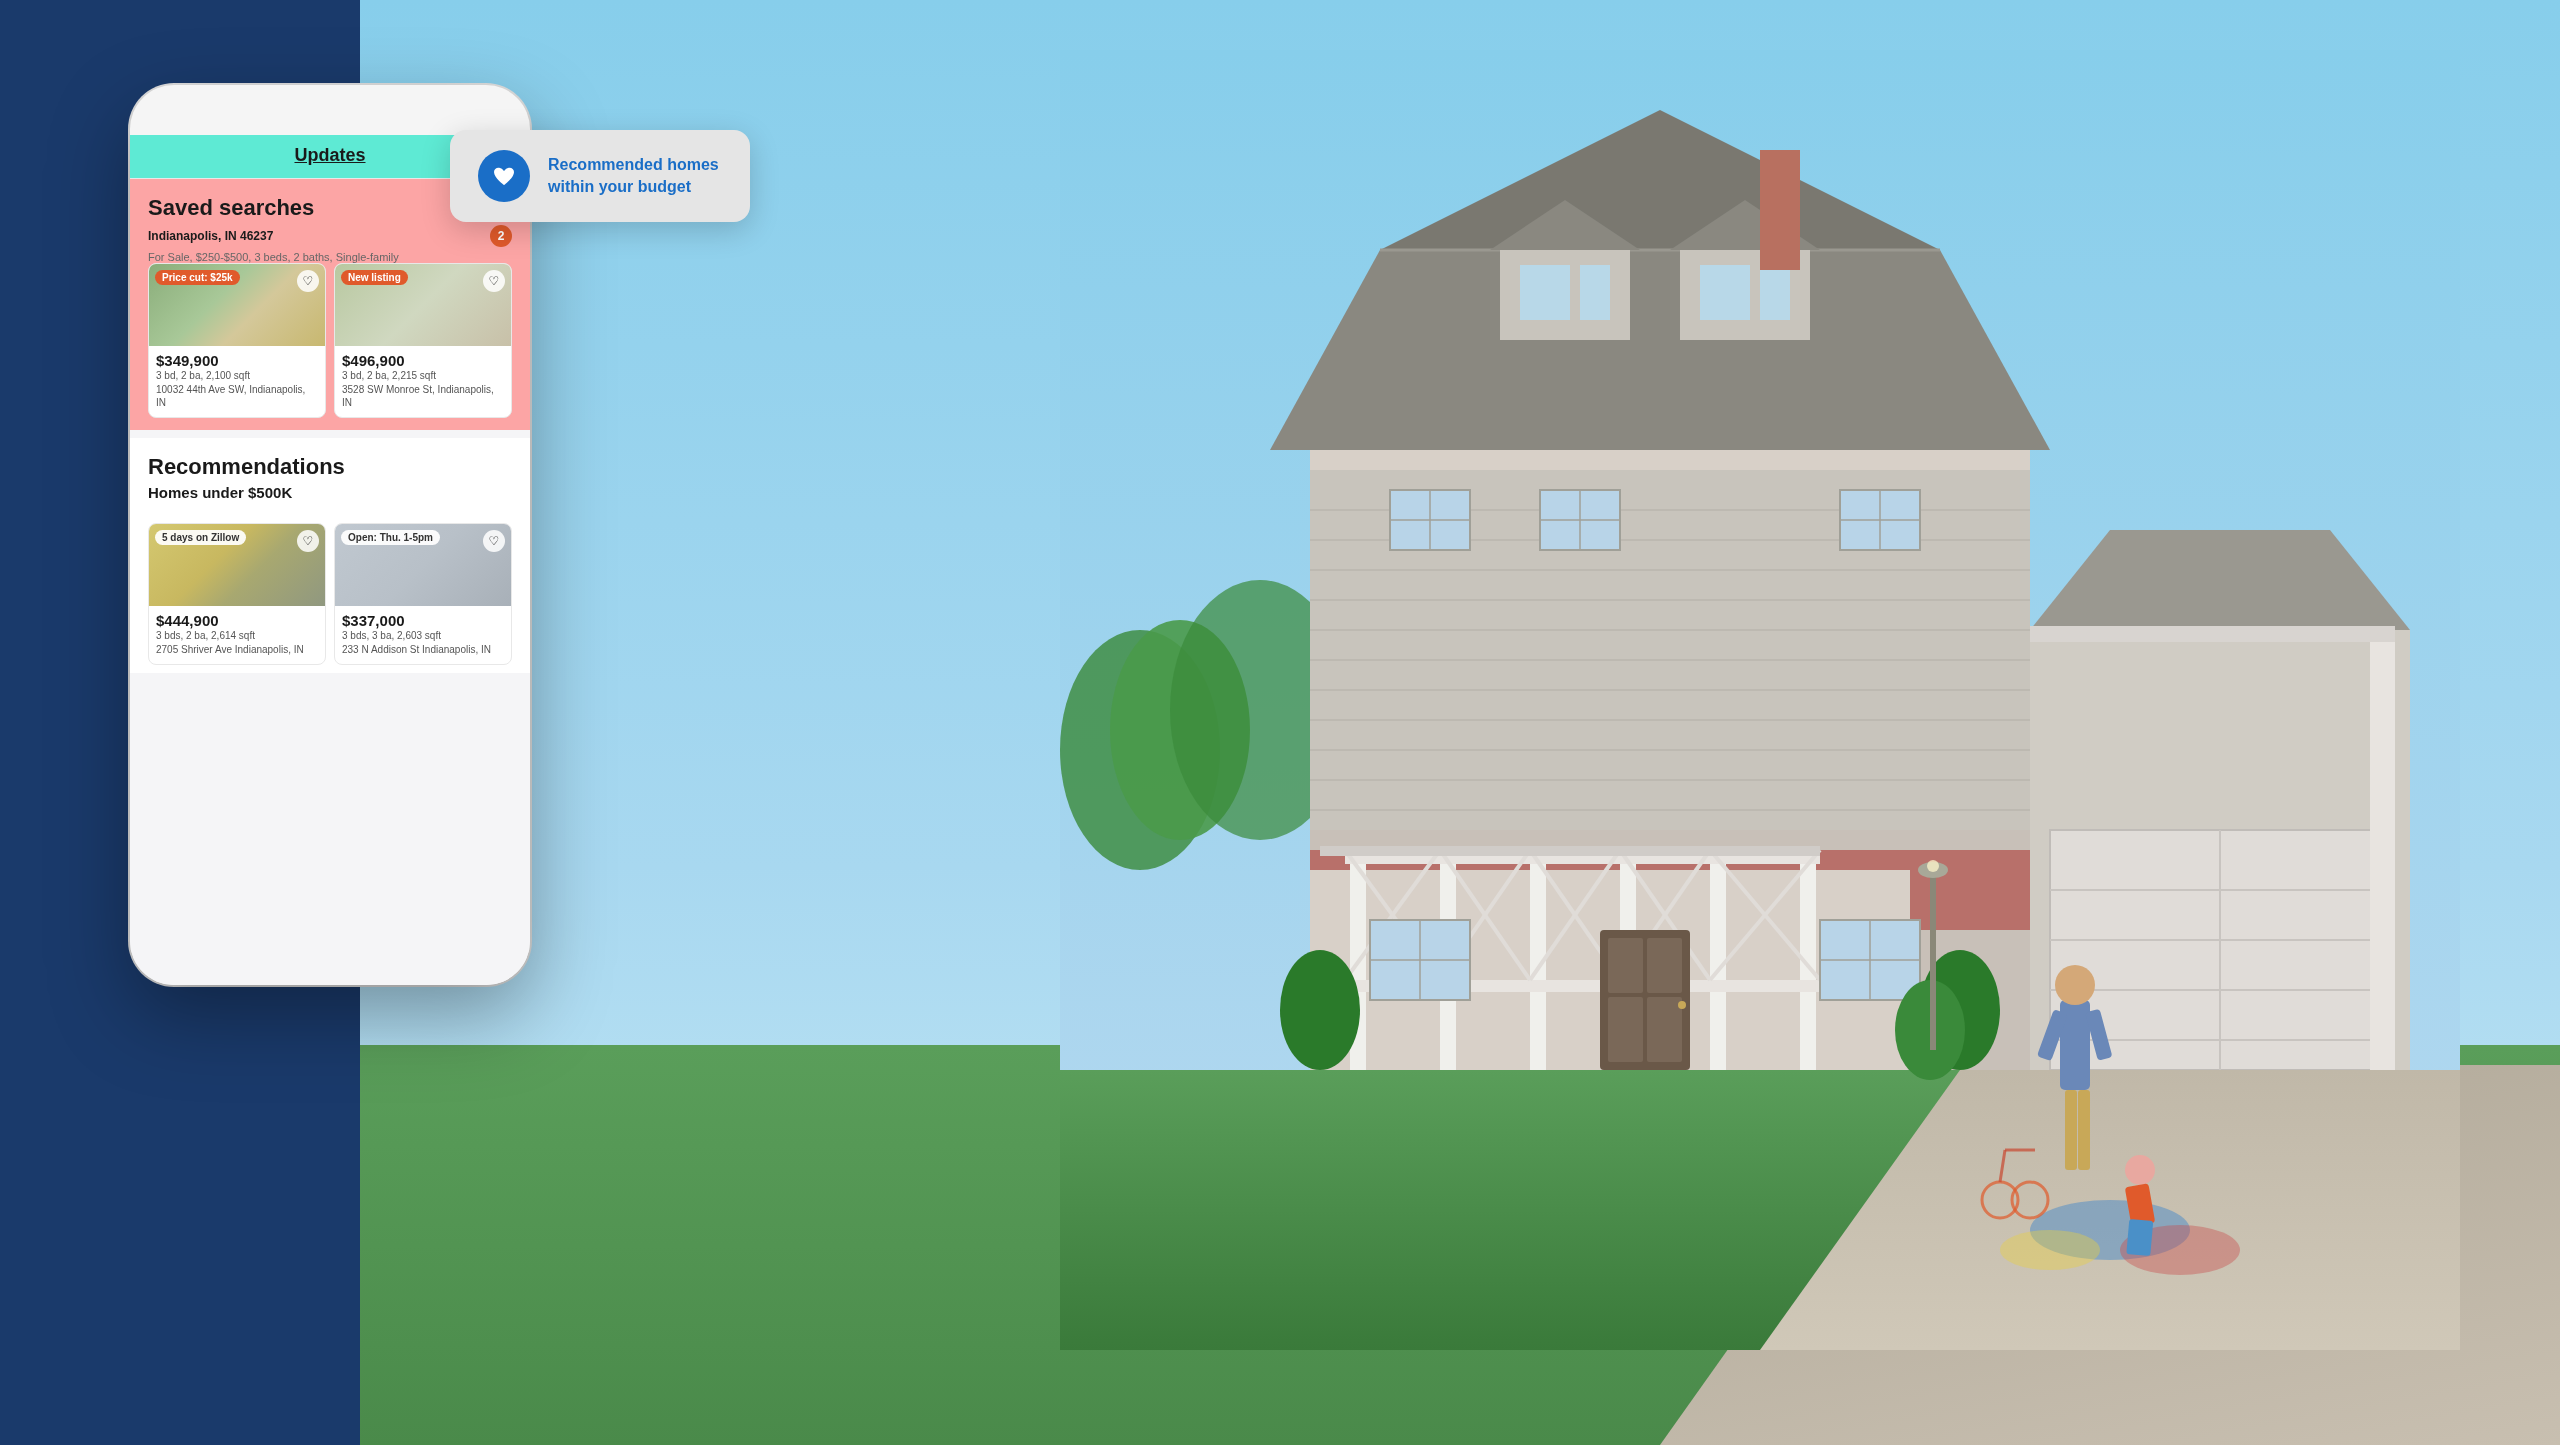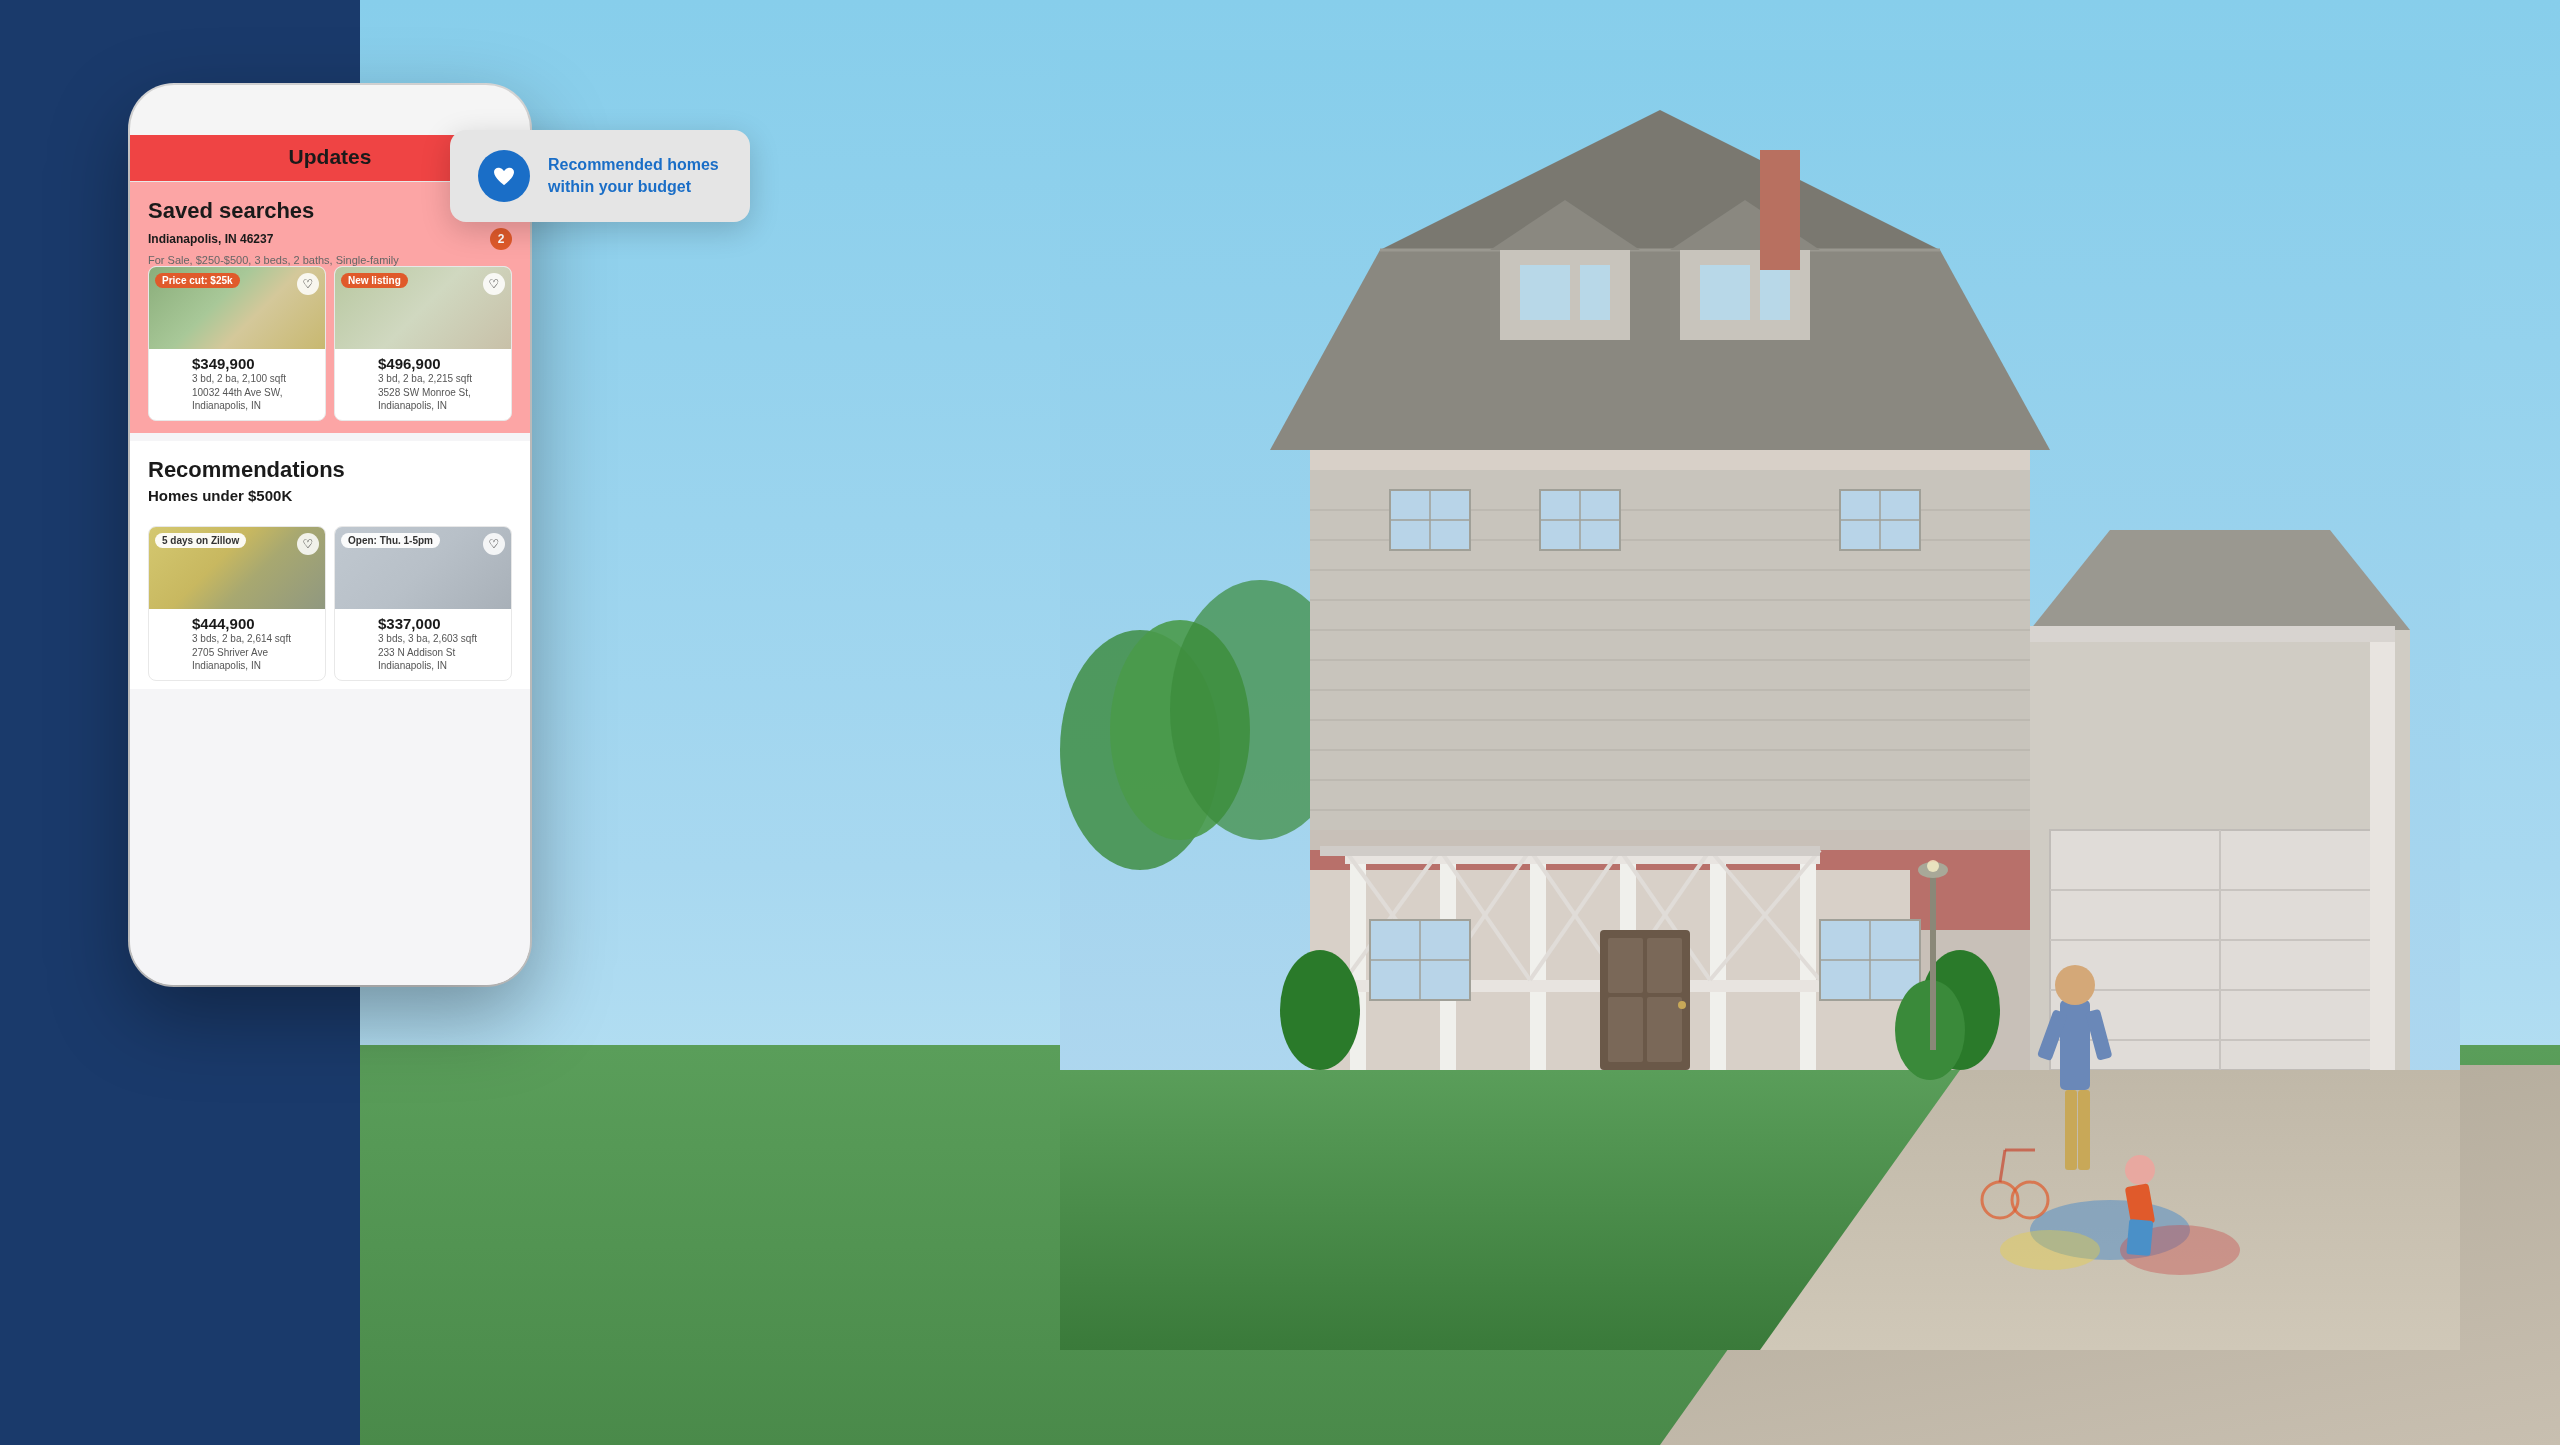--- a/index.html
+++ b/index.html
@@ -99,27 +99,28 @@
       position: absolute;
       top: 50px;
       left: 0;
       right: 0;
       bottom: 0;
       background: #f5f5f7;
       overflow: hidden;
     }
 
     .phone-header {
-      background: #ef4444;
+      background: #5eead4;
       padding: 10px 20px 12px;
       text-align: center;
       font-weight: 700;
-      font-size: 21px;
+      font-size: 18px;
       color: #1a1a1a;
       border-bottom: 1px solid #e8e8e8;
+      text-decoration: underline;
     }
 
     .phone-content {
       overflow: hidden;
       height: calc(100% - 46px);
     }
 
     .section-block {
       background: #fca5a5;
       padding: 16px 18px 12px;
@@ -241,21 +242,20 @@
       background: rgba(255,255,255,0.85);
       border-radius: 50%;
       display: flex;
       align-items: center;
       justify-content: center;
       font-size: 12px;
     }
 
     .listing-info {
       padding: 6px 7px 8px;
-      margin-left: 36px;
     }
 
     .listing-price {
       font-size: 15px;
       font-weight: 800;
       color: #1a1a1a;
     }
 
     .listing-details {
       font-size: 10px;

